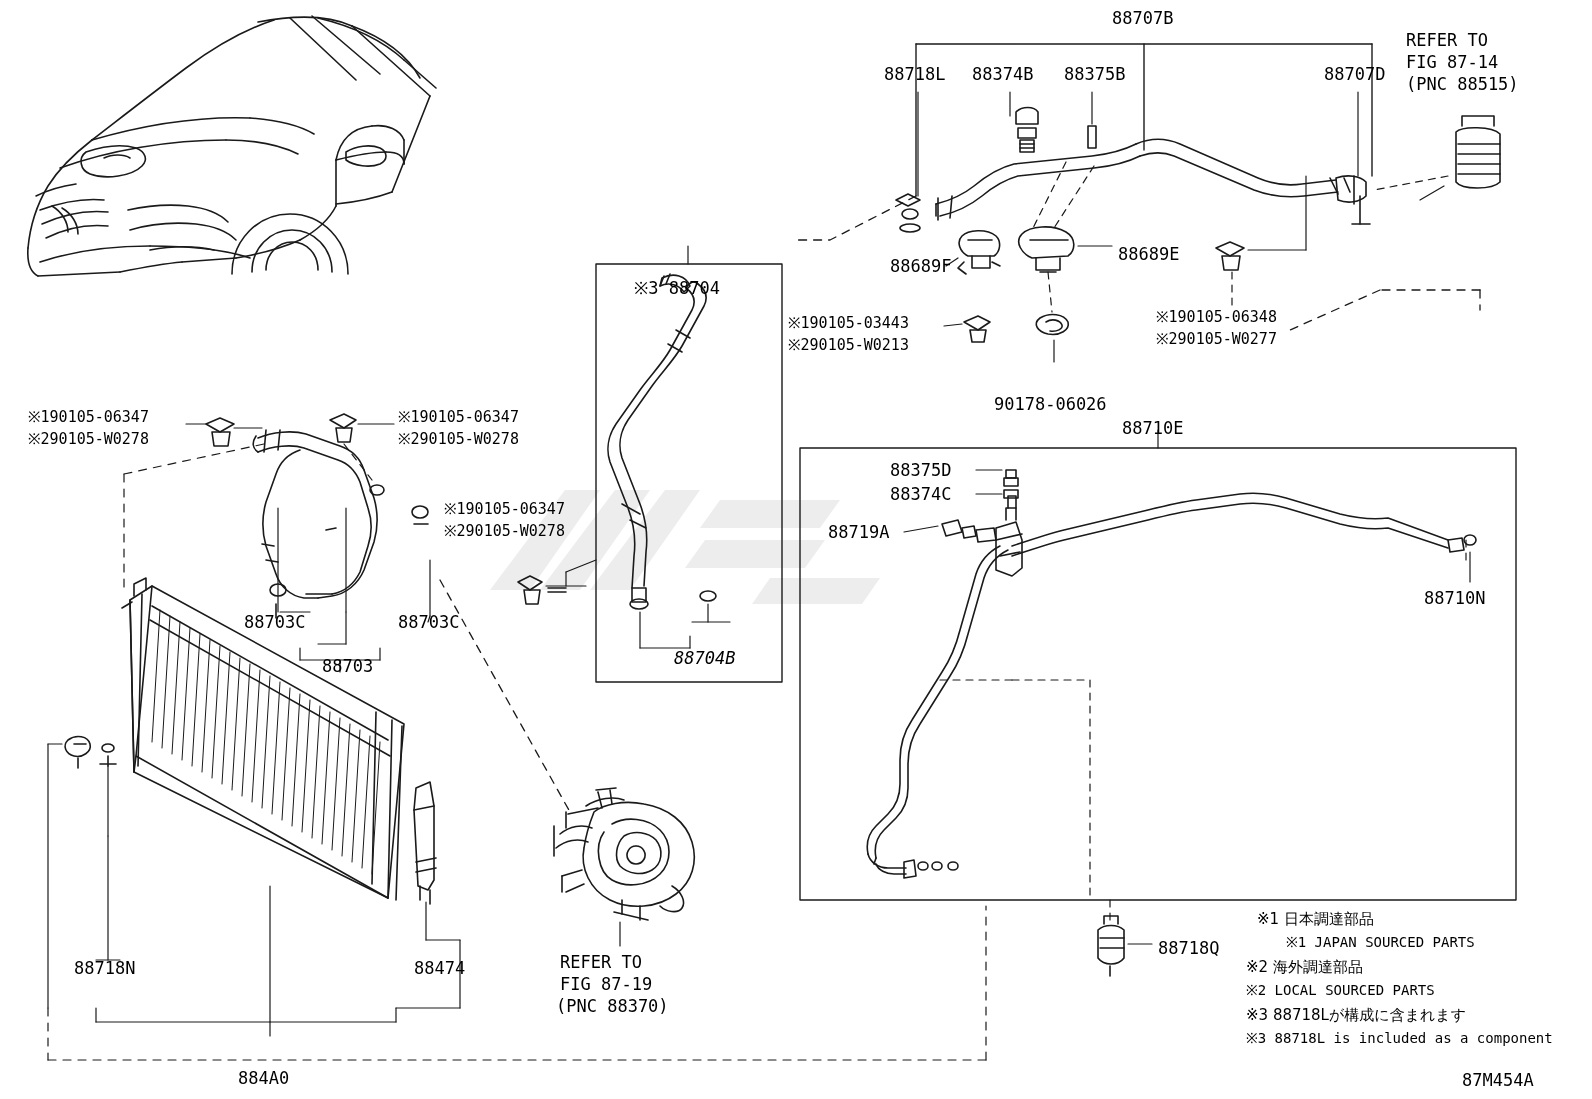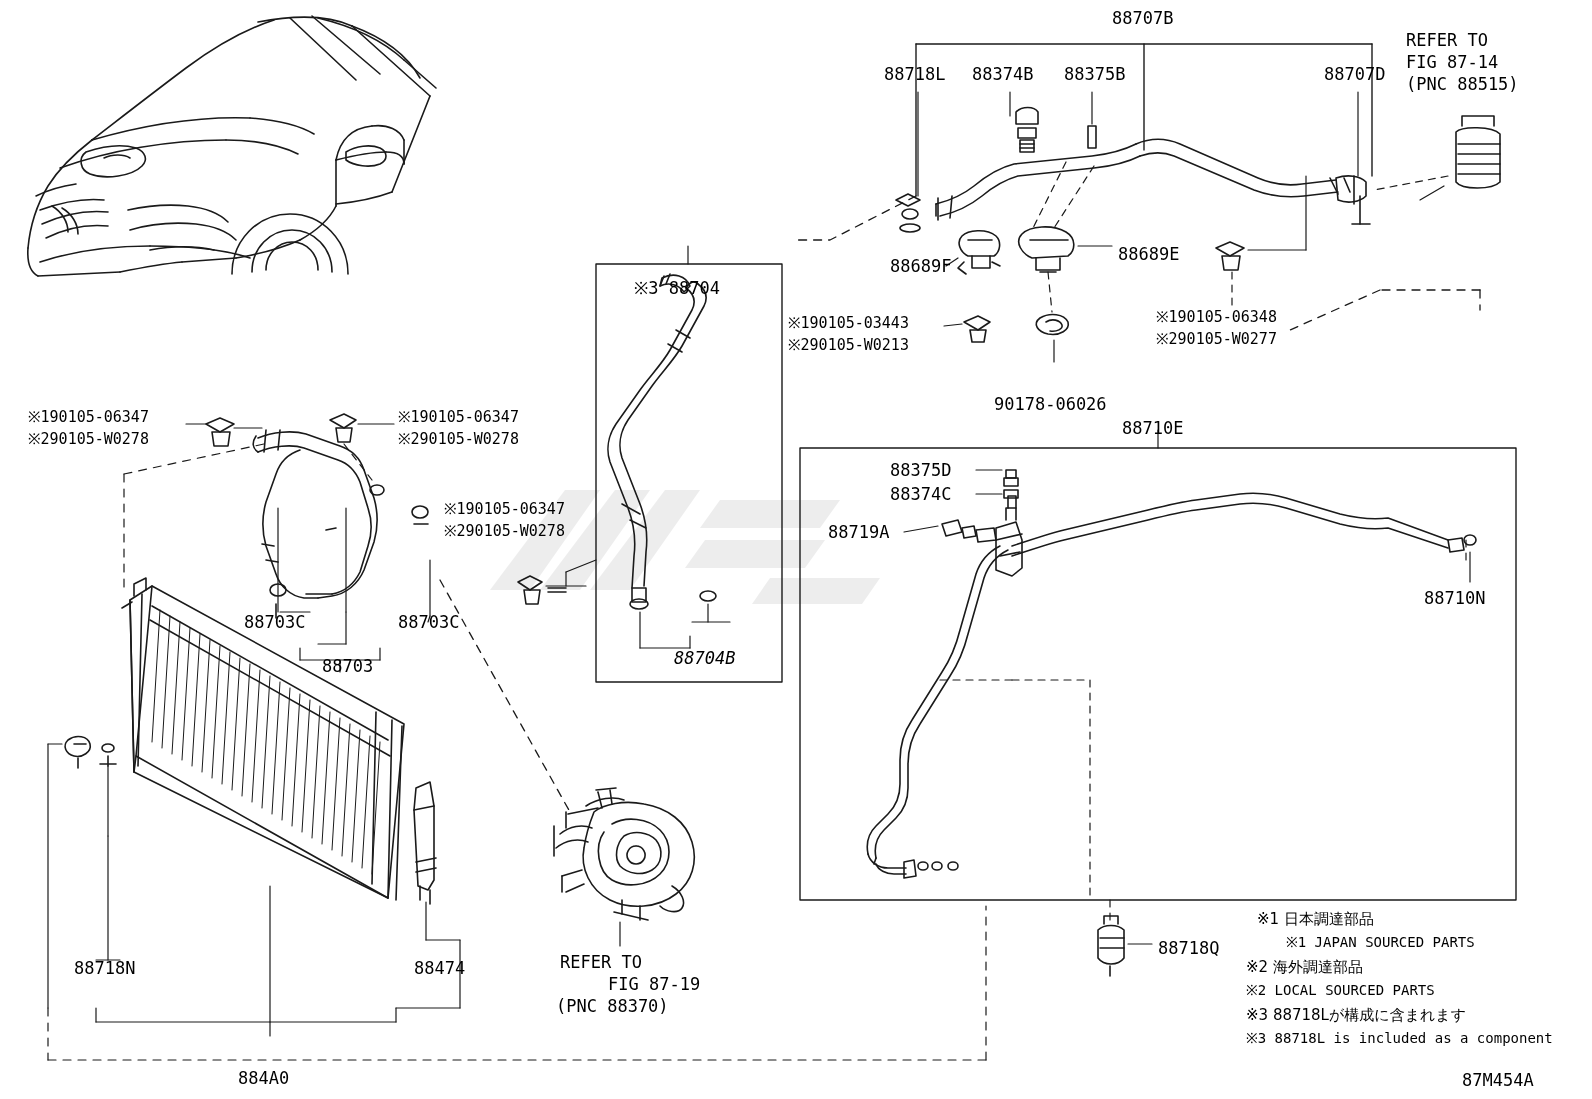--- a/index.html
+++ b/index.html
@@ -479,21 +479,21 @@
   <div class="lbl small" style="left:444px; top:500px;">※190105-06347</div>
   <div class="lbl small" style="left:444px; top:522px;">※290105-W0278</div>
 
   <div class="lbl small" style="left:788px; top:314px;">※190105-03443</div>
   <div class="lbl small" style="left:788px; top:336px;">※290105-W0213</div>
 
   <div class="lbl small" style="left:1156px; top:308px;">※190105-06348</div>
   <div class="lbl small" style="left:1156px; top:330px;">※290105-W0277</div>
 
   <div class="lbl" style="left:560px; top:952px;">REFER TO</div>
-  <div class="lbl" style="left:560px; top:974px;margin-left:48px;">FIG 87-19</div>
+  <div class="lbl" style="left:560px; top:974px;">FIG 87-19</div>
   <div class="lbl" style="left:556px; top:996px;">(PNC 88370)</div>
 
   <div class="lbl jp" style="left:1246px; top:910px;margin-left:11px;">※1 日本調達部品</div>
   <div class="lbl tiny" style="left:1246px; top:934px;margin-left:40px;">※1 JAPAN SOURCED PARTS</div>
   <div class="lbl jp" style="left:1246px; top:958px;">※2 海外調達部品</div>
   <div class="lbl tiny" style="left:1246px; top:982px;">※2 LOCAL SOURCED PARTS</div>
   <div class="lbl jp" style="left:1246px; top:1006px;">※3 88718Lが構成に含まれます</div>
   <div class="lbl tiny" style="left:1246px; top:1030px;">※3 88718L is included as a component</div>
 
   <div class="lbl" style="left:1462px; top:1070px;">87M454A</div>

